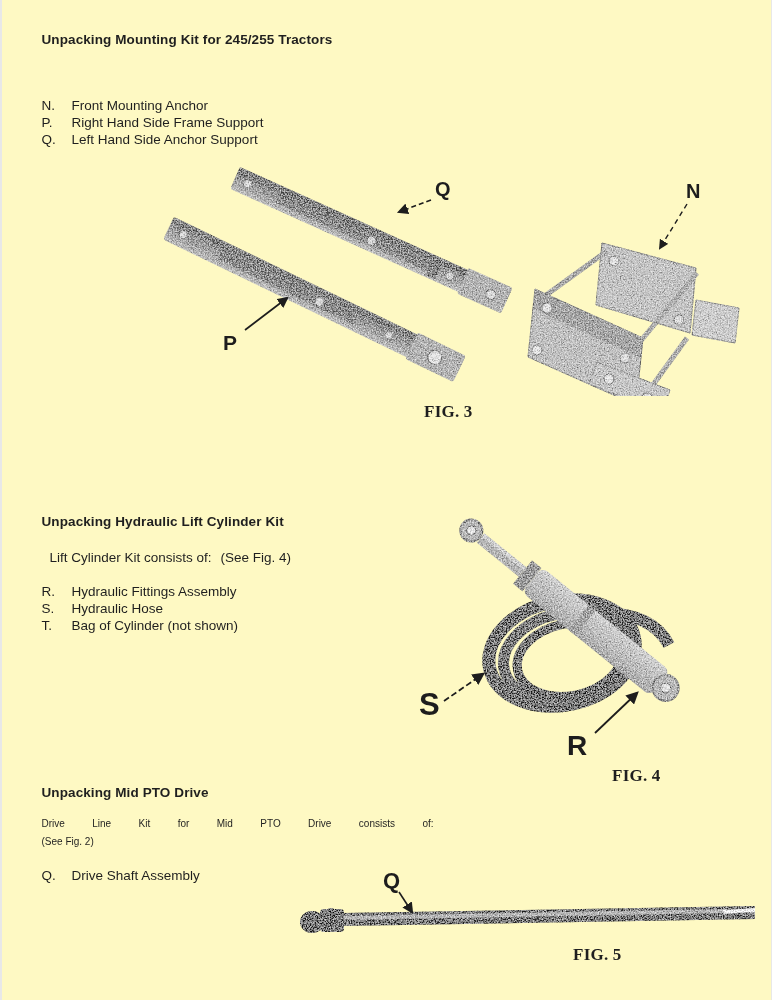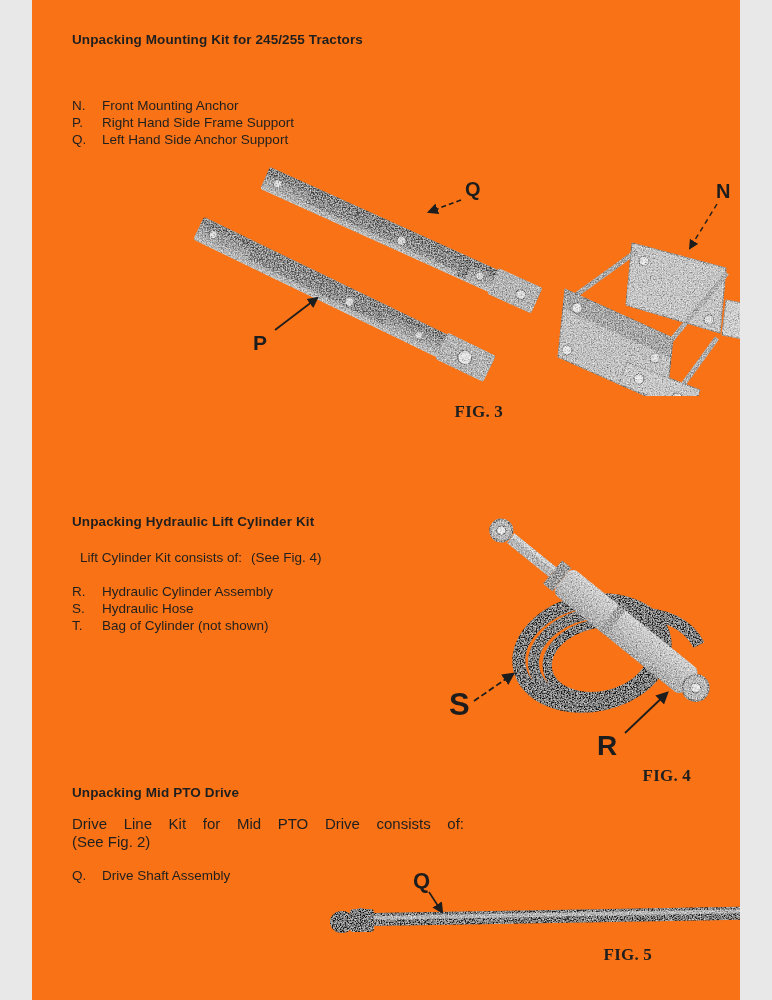--- a/index.html
+++ b/index.html
@@ -1,34 +1,34 @@
 <!DOCTYPE html>
 <html><head>
 <meta charset="utf-8">
 <style>
   html,body{margin:0;padding:0;background:#e8e8e8;}
   .page{
-    position:relative;width:708px;height:1000px;margin:0 auto;
-    background:#f97316;overflow:hidden;
+    position:relative;width:769px;height:1000px;margin:0 auto;
+    background:#fef9c3;overflow:hidden;
     font-family:"Liberation Sans", sans-serif;color:#1f1f1f;
   }
   .abs{position:absolute;}
   .h{font-size:13.5px;font-weight:bold;letter-spacing:.1px;}
   .t{font-size:13.5px;line-height:17px;}
   .kit-list{font-size:13.5px;line-height:17px;}
   .kit-row{display:flex;}
   .kit-key{width:30px;flex:0 0 30px;}
   .intro .ref{margin-left:9px;}
   .fig-caption{font-size:17px;font-weight:bold;text-align:right;width:160px;letter-spacing:.2px;font-family:Liberation Serif, serif;}
   .note-block{width:512px;font-size:13.5px;line-height:17.5px;}
   .note-l1{display:flex;align-items:baseline;}
   .note-label{font-size:18px;font-weight:bold;letter-spacing:.6px;white-space:nowrap;}
   .jall{text-align:justify;text-align-last:justify;}
   .note-l1 .jall{flex:1;margin-left:36px;}
-  .intro3{width:392px;font-size:15px;line-height:17.5px;}
+  .intro3{width:392px;font-size:10px;line-height:17.5px;}
   svg text{font-family:"Liberation Sans", sans-serif;font-weight:bold;fill:#1d1d1d;}
   .figsvg{position:absolute;}
 </style>
 </head>
 <body>
 
 <div class="page">
 
   <svg width="0" height="0" style="position:absolute">
     <defs>
@@ -144,21 +144,21 @@
 
   <div class="abs h" style="left:40px;top:514px;">Unpacking Hydraulic Lift Cylinder Kit</div>
 
   <div class="abs t intro" style="left:48px;top:549px;">
     <span>Lift Cylinder Kit consists of:</span><span class="ref">(See Fig. 4)</span>
   </div>
 
   <div class="abs kit-list" style="left:40px;top:583px;">
     <div class="kit-row">
       <span class="kit-key">R.</span>
-      <span>Hydraulic Cylinder Assembly</span>
+      <span>Hydraulic Fittings Assembly</span>
     </div>
     <div class="kit-row">
       <span class="kit-key">S.</span>
       <span>Hydraulic Hose</span>
     </div>
     <div class="kit-row">
       <span class="kit-key">T.</span>
       <span>Bag of Cylinder (not shown)</span>
     </div>
   </div>

